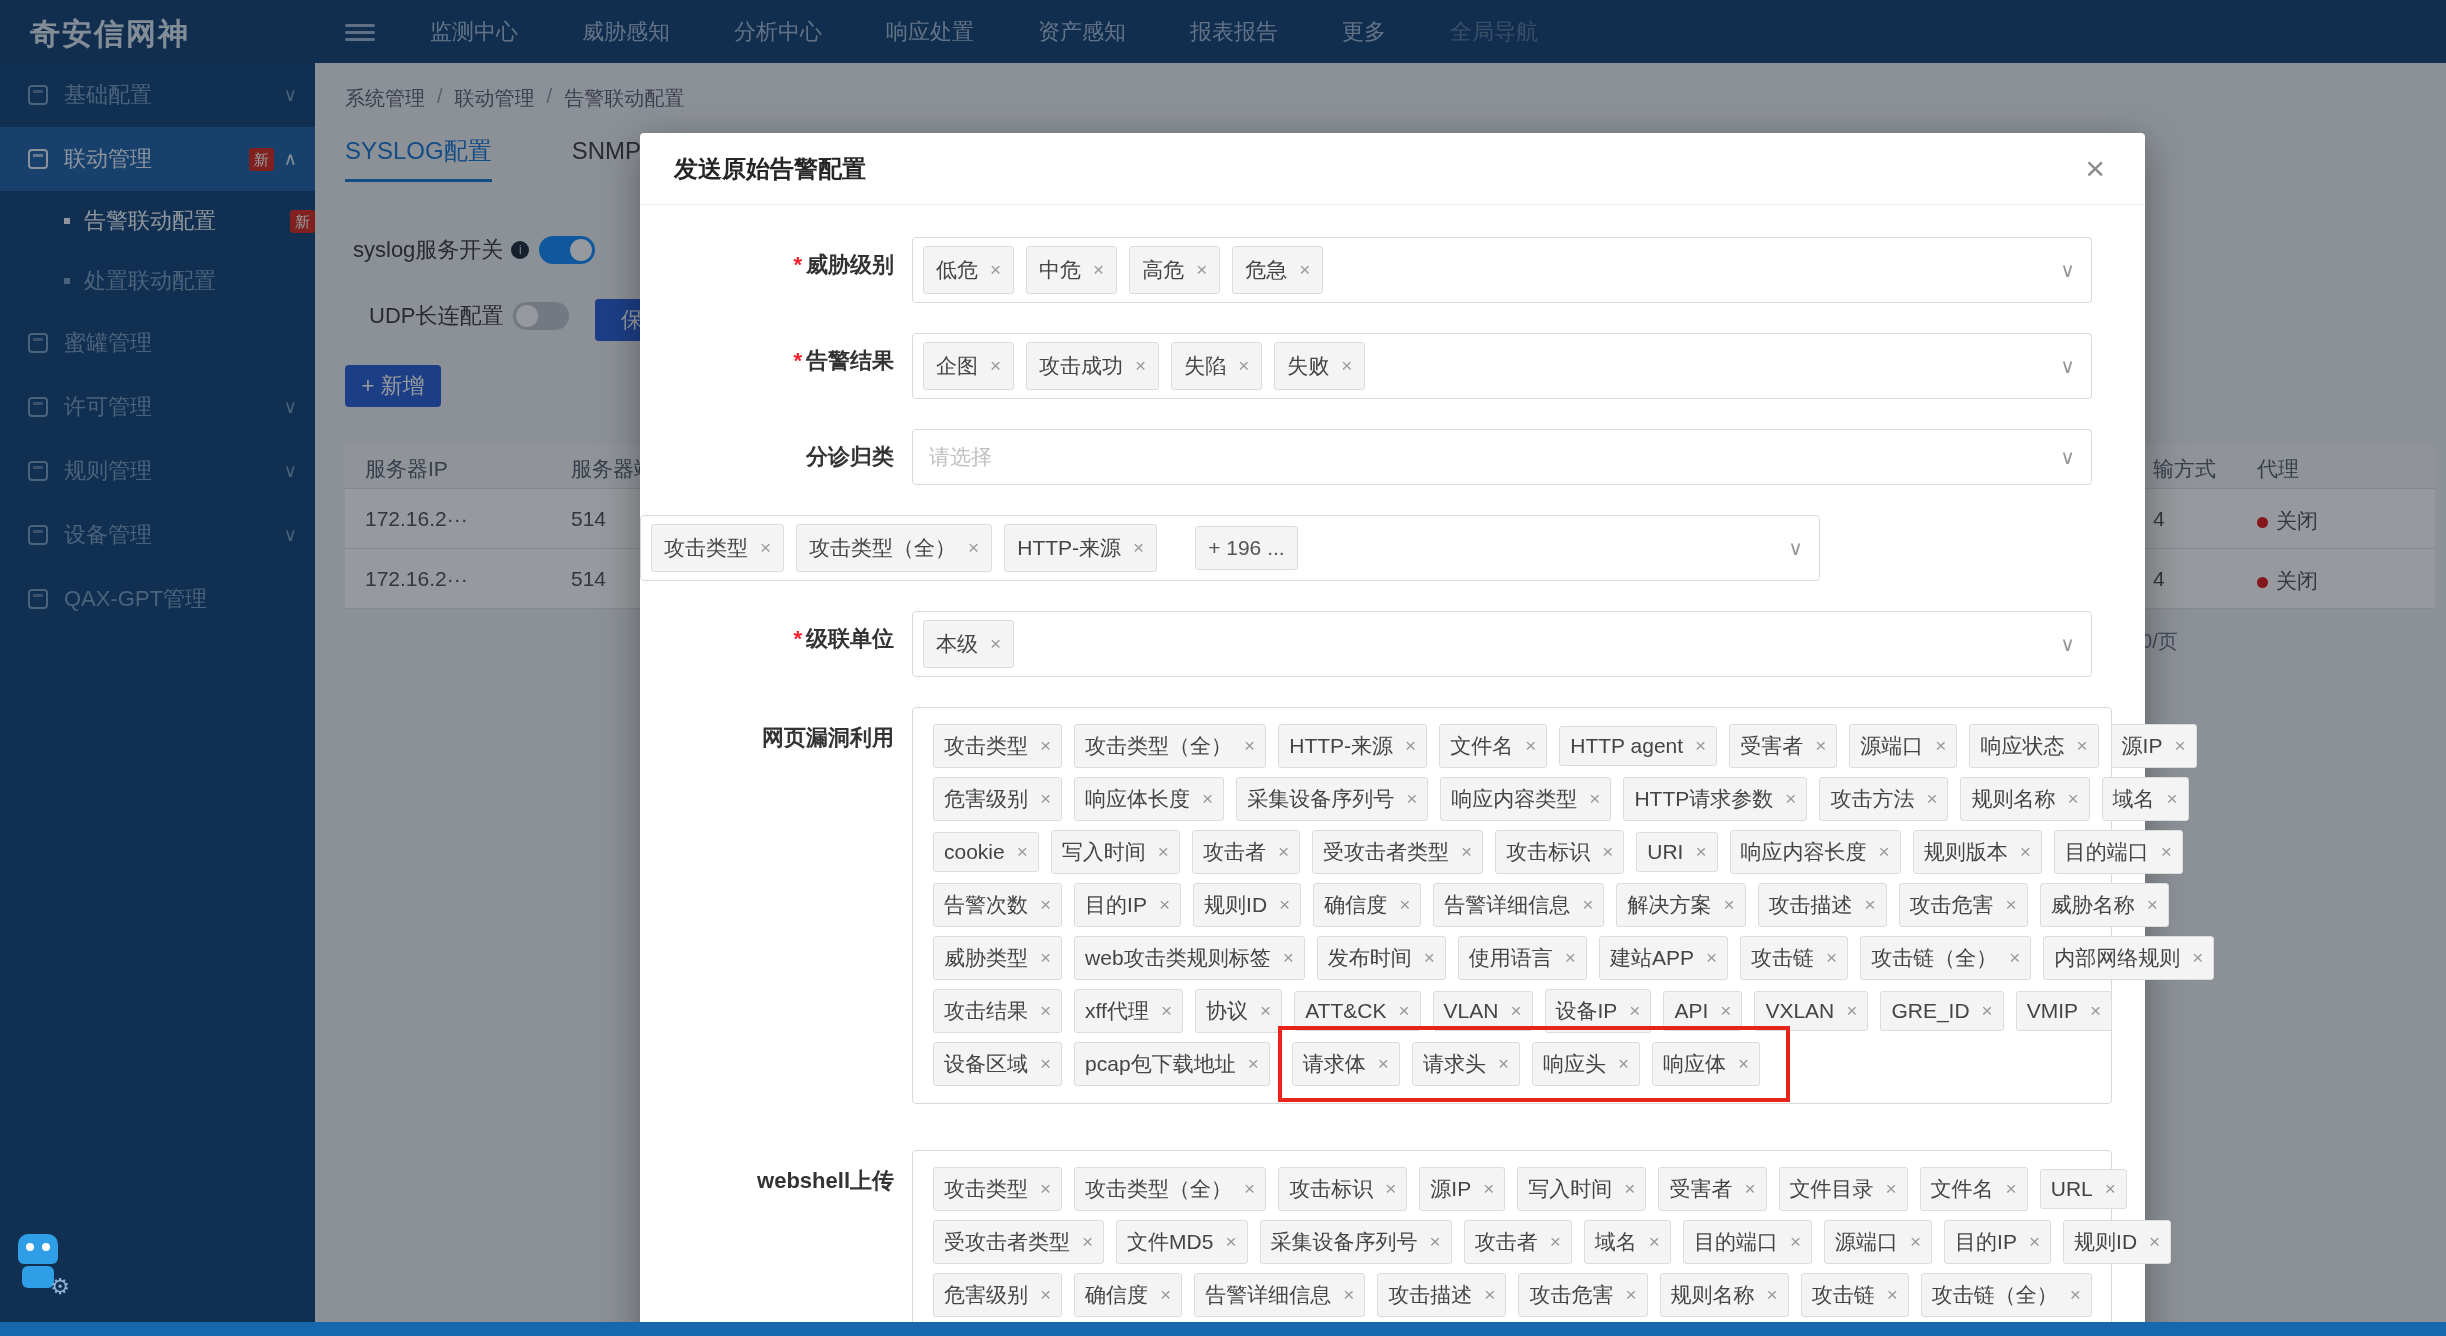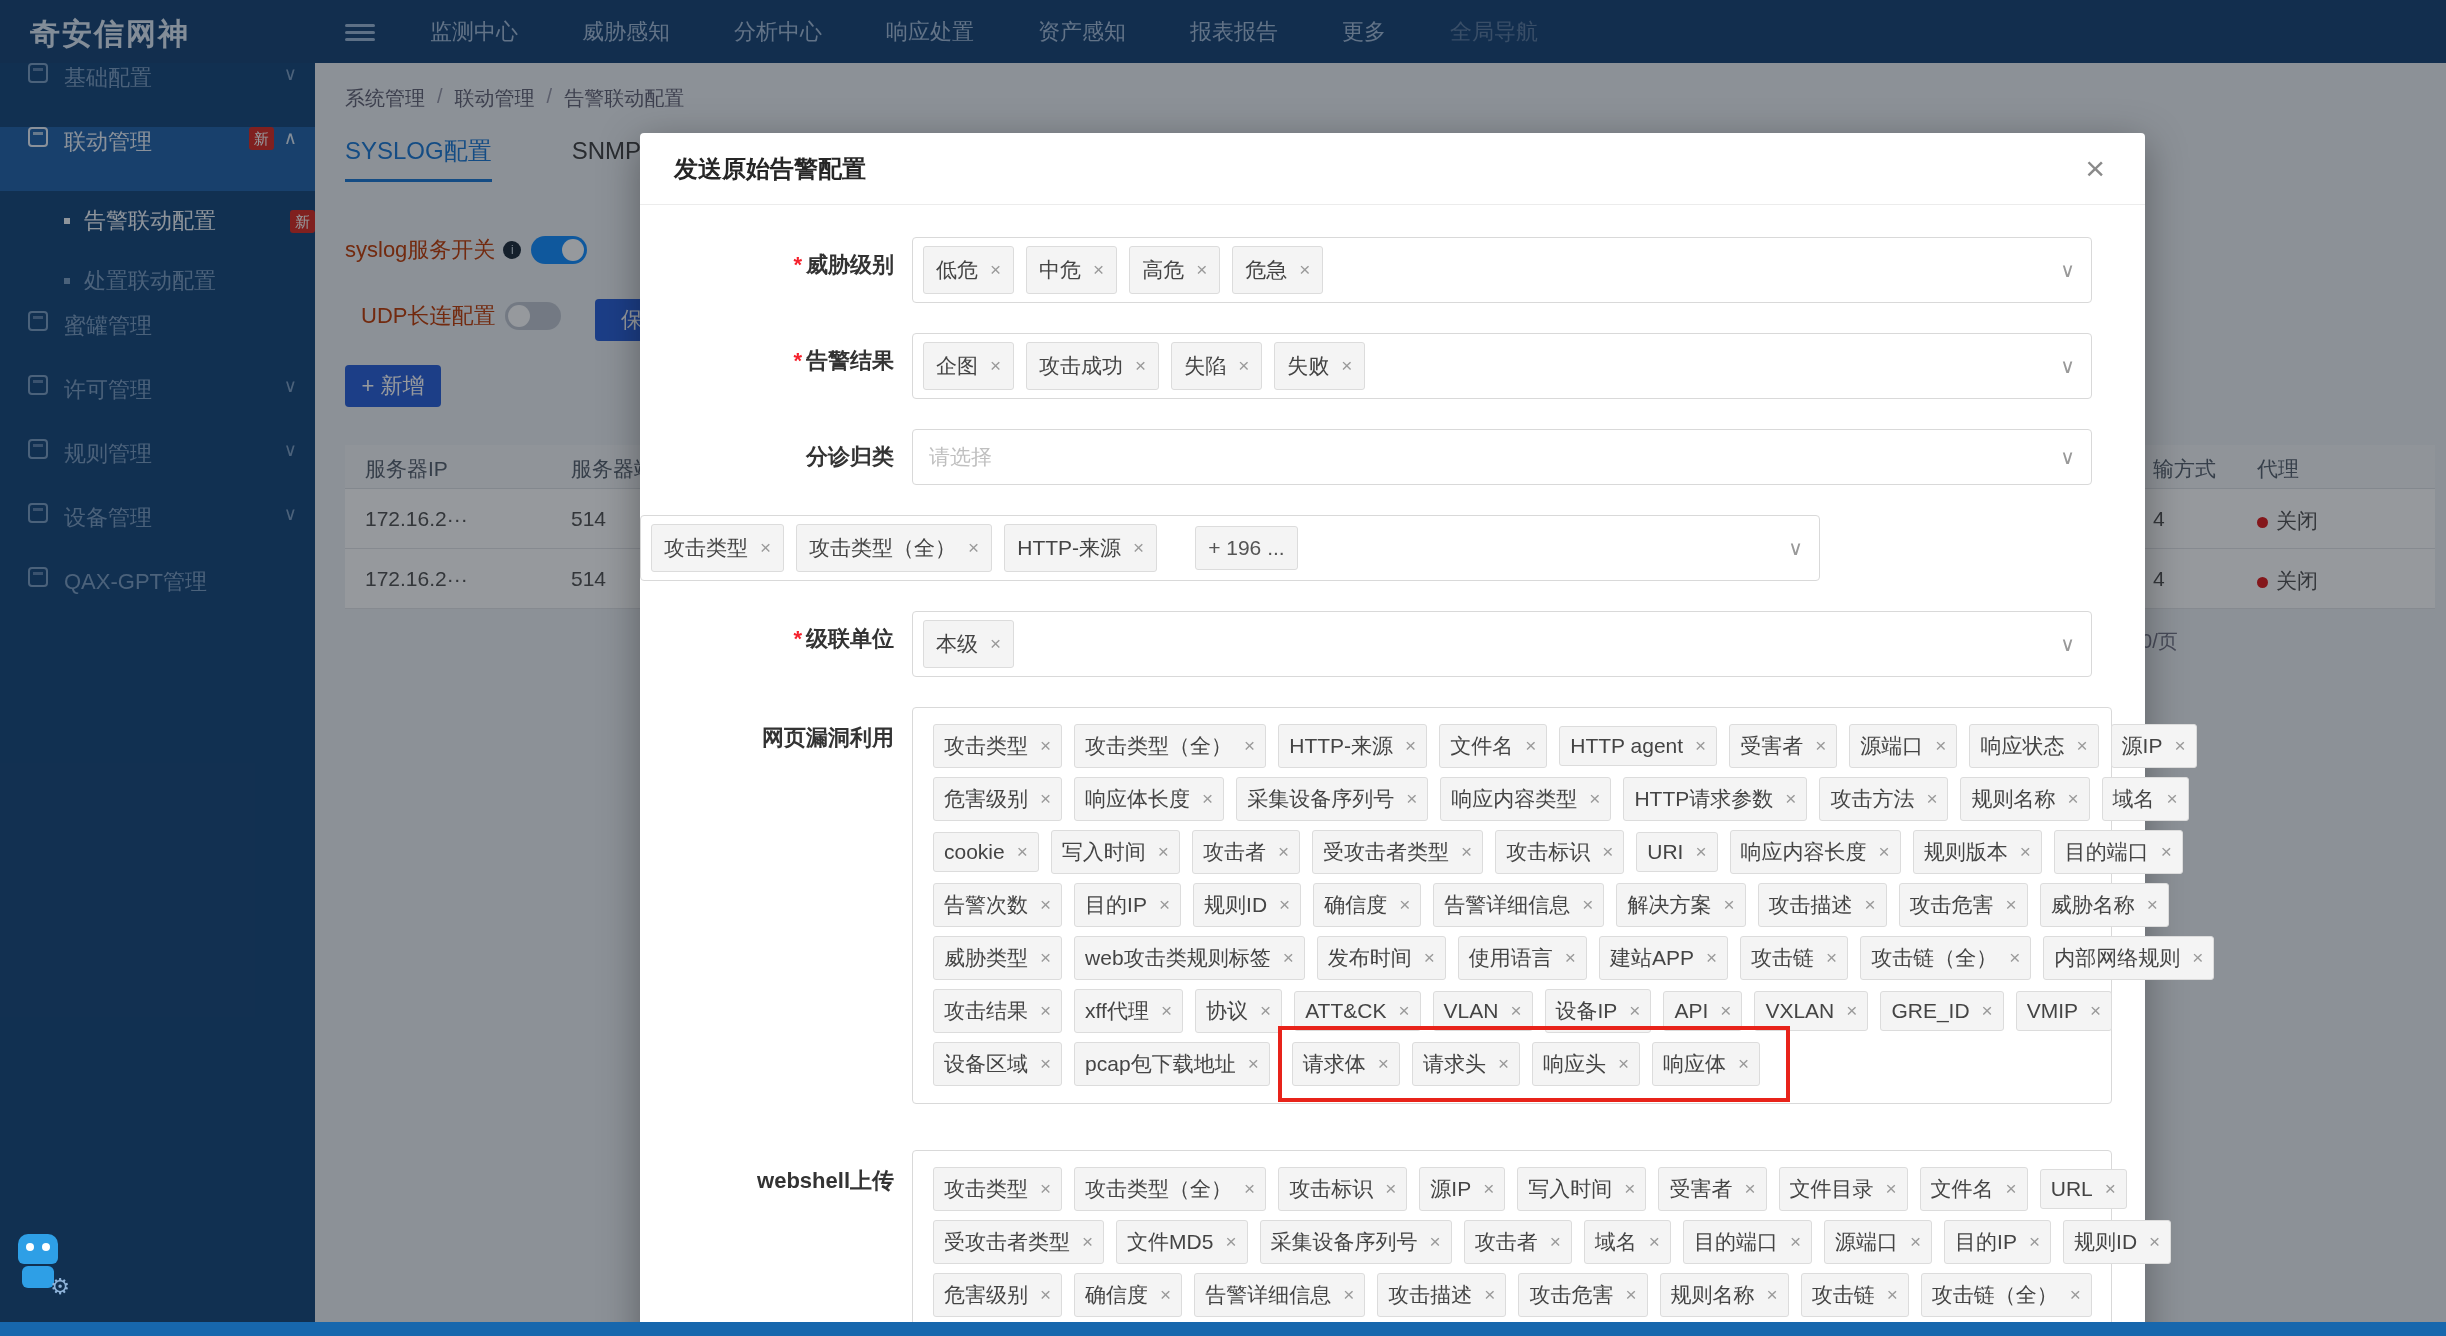--- a/index.html
+++ b/index.html
@@ -11,40 +11,40 @@
   
   .topbar { position:absolute; left:0; top:0; width:100%; height:63px; background:#1d4878; z-index:10; }
   .logo { position:absolute; left:30px; top:14px; font-size:30px; font-weight:bold; color:#dfeaf6; letter-spacing:2px; }
   .hamburger { position:absolute; left:345px; top:20px; width:30px; height:24px; cursor:pointer; }
   .hamburger i { display:block; height:3px; background:#9db9d8; margin:4px 0; border-radius:2px; }
   .topnav { position:absolute; left:430px; top:0; height:63px; display:flex; align-items:center; gap:64px; }
   .topnav .nav-item { color:#a5bdd9; font-size:22px; cursor:pointer; white-space:nowrap; }
   .topnav .nav-item.dim { color:#5f7ea3; }
   
   .sidebar { position:absolute; left:0; top:63px; bottom:0; width:315px; background:#1b4a7c; z-index:10; }
-  .side-item { position:relative; height:64px; display:flex; align-items:flex-start; padding:0 18px 0 28px; color:#7fa0c4; font-size:22px; cursor:pointer; }
+  .side-item { position:relative; height:64px; display:flex; align-items:center; padding:0 18px 0 28px; color:#7fa0c4; font-size:22px; cursor:pointer; }
   .side-item.active-parent { background:#2766ab; color:#eaf2fa; }
   .side-item .icon-box { width:20px; height:20px; border:2px solid currentColor; border-radius:4px; margin-right:16px; flex:0 0 auto; position:relative; }
   .side-item .icon-box::after { content:""; position:absolute; left:3px; top:3px; right:3px; height:3px; background:currentColor; opacity:.7; }
   .side-sub { position:relative; height:60px; display:flex; align-items:center; padding-left:64px; color:#7fa0c4; font-size:22px; cursor:pointer; }
   .side-sub.active { color:#f2f7fc; }
   .side-sub .bullet { width:6px; height:6px; background:currentColor; margin-right:14px; flex:0 0 auto; }
   .badge-new { margin-left:auto; background:#d93026; color:#fff; font-size:15px; line-height:1; padding:4px 5px; border-radius:3px; flex:0 0 auto; }
   .side-chevron { margin-left:auto; color:#7fa0c4; font-size:18px; }
   .side-item.active-parent .side-chevron { color:#dce9f5; }
   .badge-new + .side-chevron { margin-left:10px; }
   
   .content { position:absolute; left:315px; top:63px; right:0; bottom:0; background:#eef1f5; z-index:10; }
   .breadcrumb { position:absolute; left:30px; top:22px; font-size:20px; color:#667; display:flex; gap:12px; }
   .breadcrumb .sep { color:#99a; }
   .tabs { position:absolute; left:30px; top:72px; display:flex; gap:80px; }
   .tab { font-size:24px; color:#444; padding-bottom:12px; cursor:pointer; }
   .tab.active { color:#1f7bd4; border-bottom:3px solid #1f7bd4; }
   .switch-row { position:absolute; display:flex; align-items:center; }
-  .switch-label { font-size:22px; color:#c2410c; }
+  .switch-label { font-size:22px; color:#404040;margin-left:8px; }
   .info-icon { width:18px; height:18px; border-radius:50%; background:#22303d; color:#cfd8e2; font-size:12px; line-height:18px; text-align:center; margin-left:8px; }
   .toggle { width:56px; height:28px; border-radius:14px; position:relative; margin-left:10px; cursor:pointer; }
   .toggle.on { background:#1890ff; }
   .toggle.off { background:#c3c9d2; }
   .toggle .knob { position:absolute; top:3px; width:22px; height:22px; border-radius:50%; background:#fff; }
   .toggle.on .knob { right:3px; }
   .toggle.off .knob { left:3px; }
   .btn-blue { background:#2e62d9; color:#fff; font-size:22px; border:none; border-radius:4px; cursor:pointer; }
   .btn-save { position:absolute; left:280px; top:236px; width:96px; height:42px; }
   .btn-add { position:absolute; left:30px; top:302px; width:96px; height:42px; }

